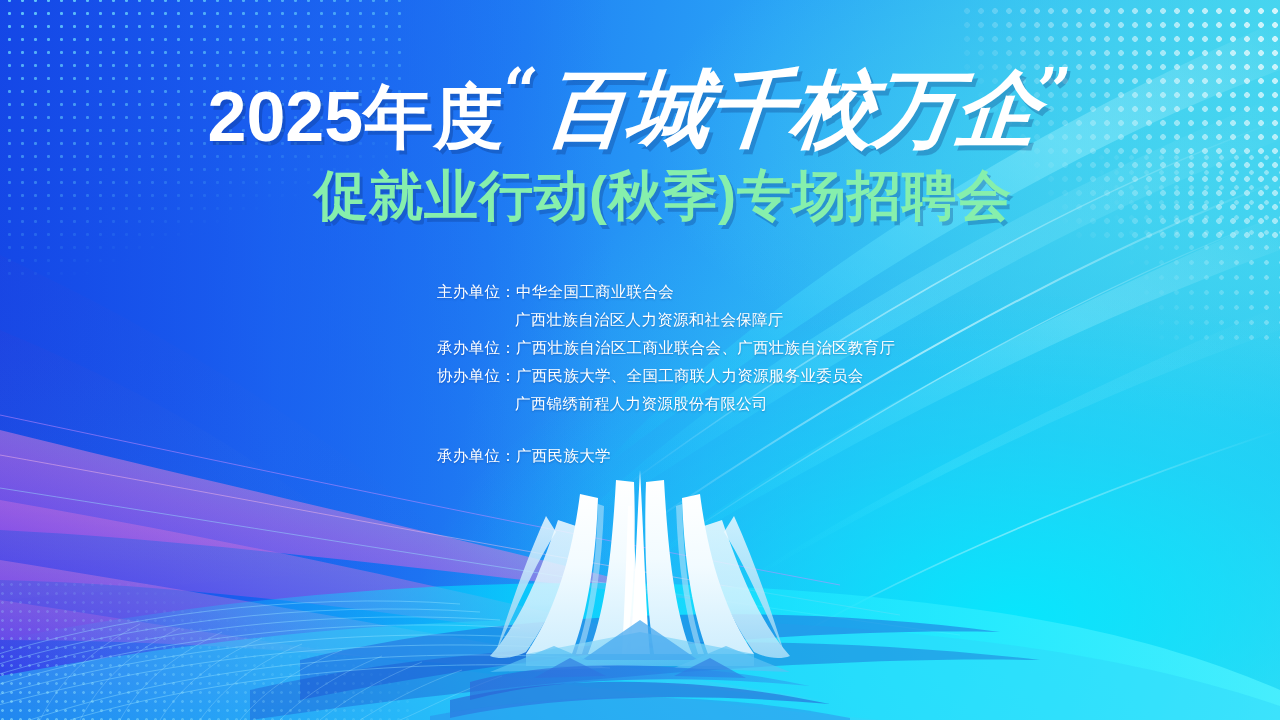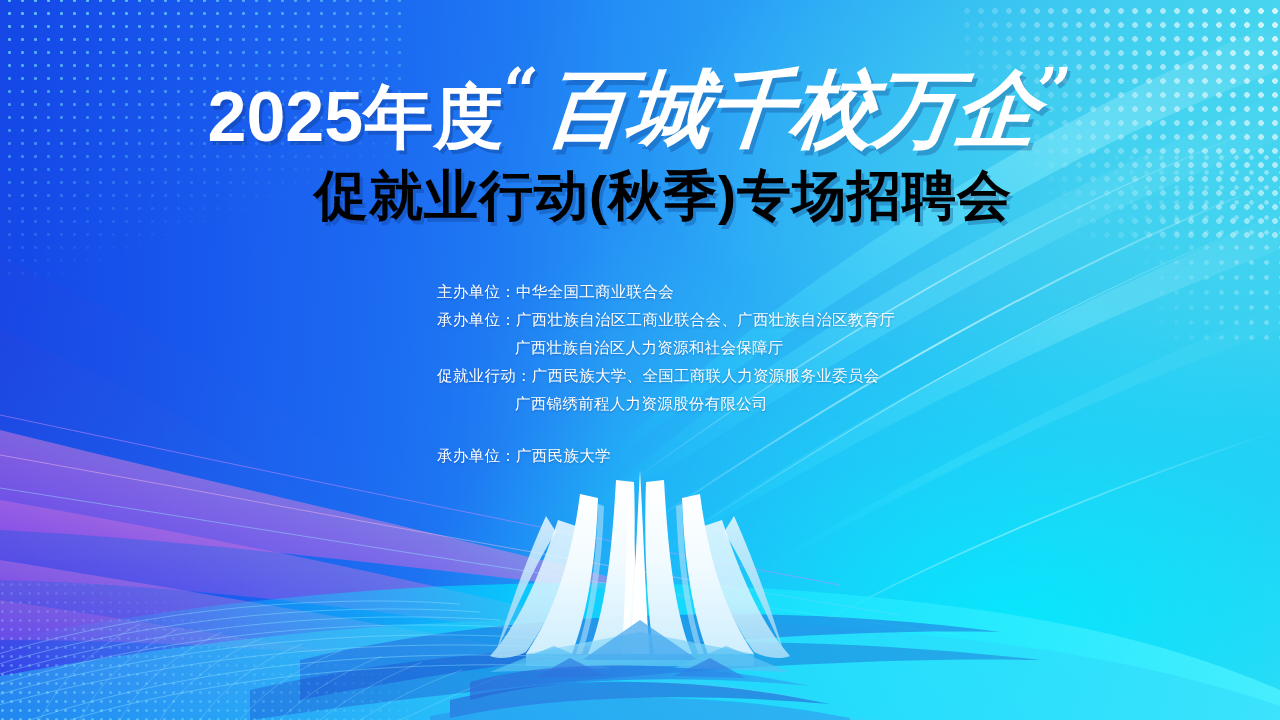--- a/index.html
+++ b/index.html
@@ -112,21 +112,21 @@
     line-height:1;
     text-shadow:3px 4px 0 rgba(10,45,120,.28);
     position:relative; top:-20px;
   }
   .t-quote.close{ top:-20px; }
 
   .title-line2{
     margin-top:4px;
     font-size:54px;
     font-weight:bold;
-    color:#000000;
+    color:#86efac;
     letter-spacing:1px;
     line-height:1.15;
     text-shadow:3px 4px 0 rgba(10,45,120,.28);
     white-space:nowrap;
     margin-left:46px;
   }
 
   
   .info{
     position:absolute;
@@ -324,28 +324,28 @@
       <span class="t-brand">百城千校万企</span>
       <span class="t-quote close">”</span>
     </div>
     <div class="title-line2">促就业行动(秋季)专场招聘会</div>
   </div>
 
   <div class="info">
     <div class="row">
       <span class="lbl">主办单位：</span><span>中华全国工商业联合会</span>
     </div>
+    <div class="row indent">
+      <span>广西壮族自治区人力资源和社会保障厅</span>
+    </div>
     <div class="row">
       <span class="lbl">承办单位：</span><span>广西壮族自治区工商业联合会、广西壮族自治区教育厅</span>
     </div>
-    <div class="row indent">
-      <span>广西壮族自治区人力资源和社会保障厅</span>
-    </div>
     <div class="row">
-      <span class="lbl">促就业行动：</span><span>广西民族大学、全国工商联人力资源服务业委员会</span>
+      <span class="lbl">协办单位：</span><span>广西民族大学、全国工商联人力资源服务业委员会</span>
     </div>
     <div class="row indent">
       <span>广西锦绣前程人力资源股份有限公司</span>
     </div>
     <div class="spacer"></div>
     <div class="row">
       <span class="lbl">承办单位：</span><span>广西民族大学</span>
     </div>
   </div>
 

